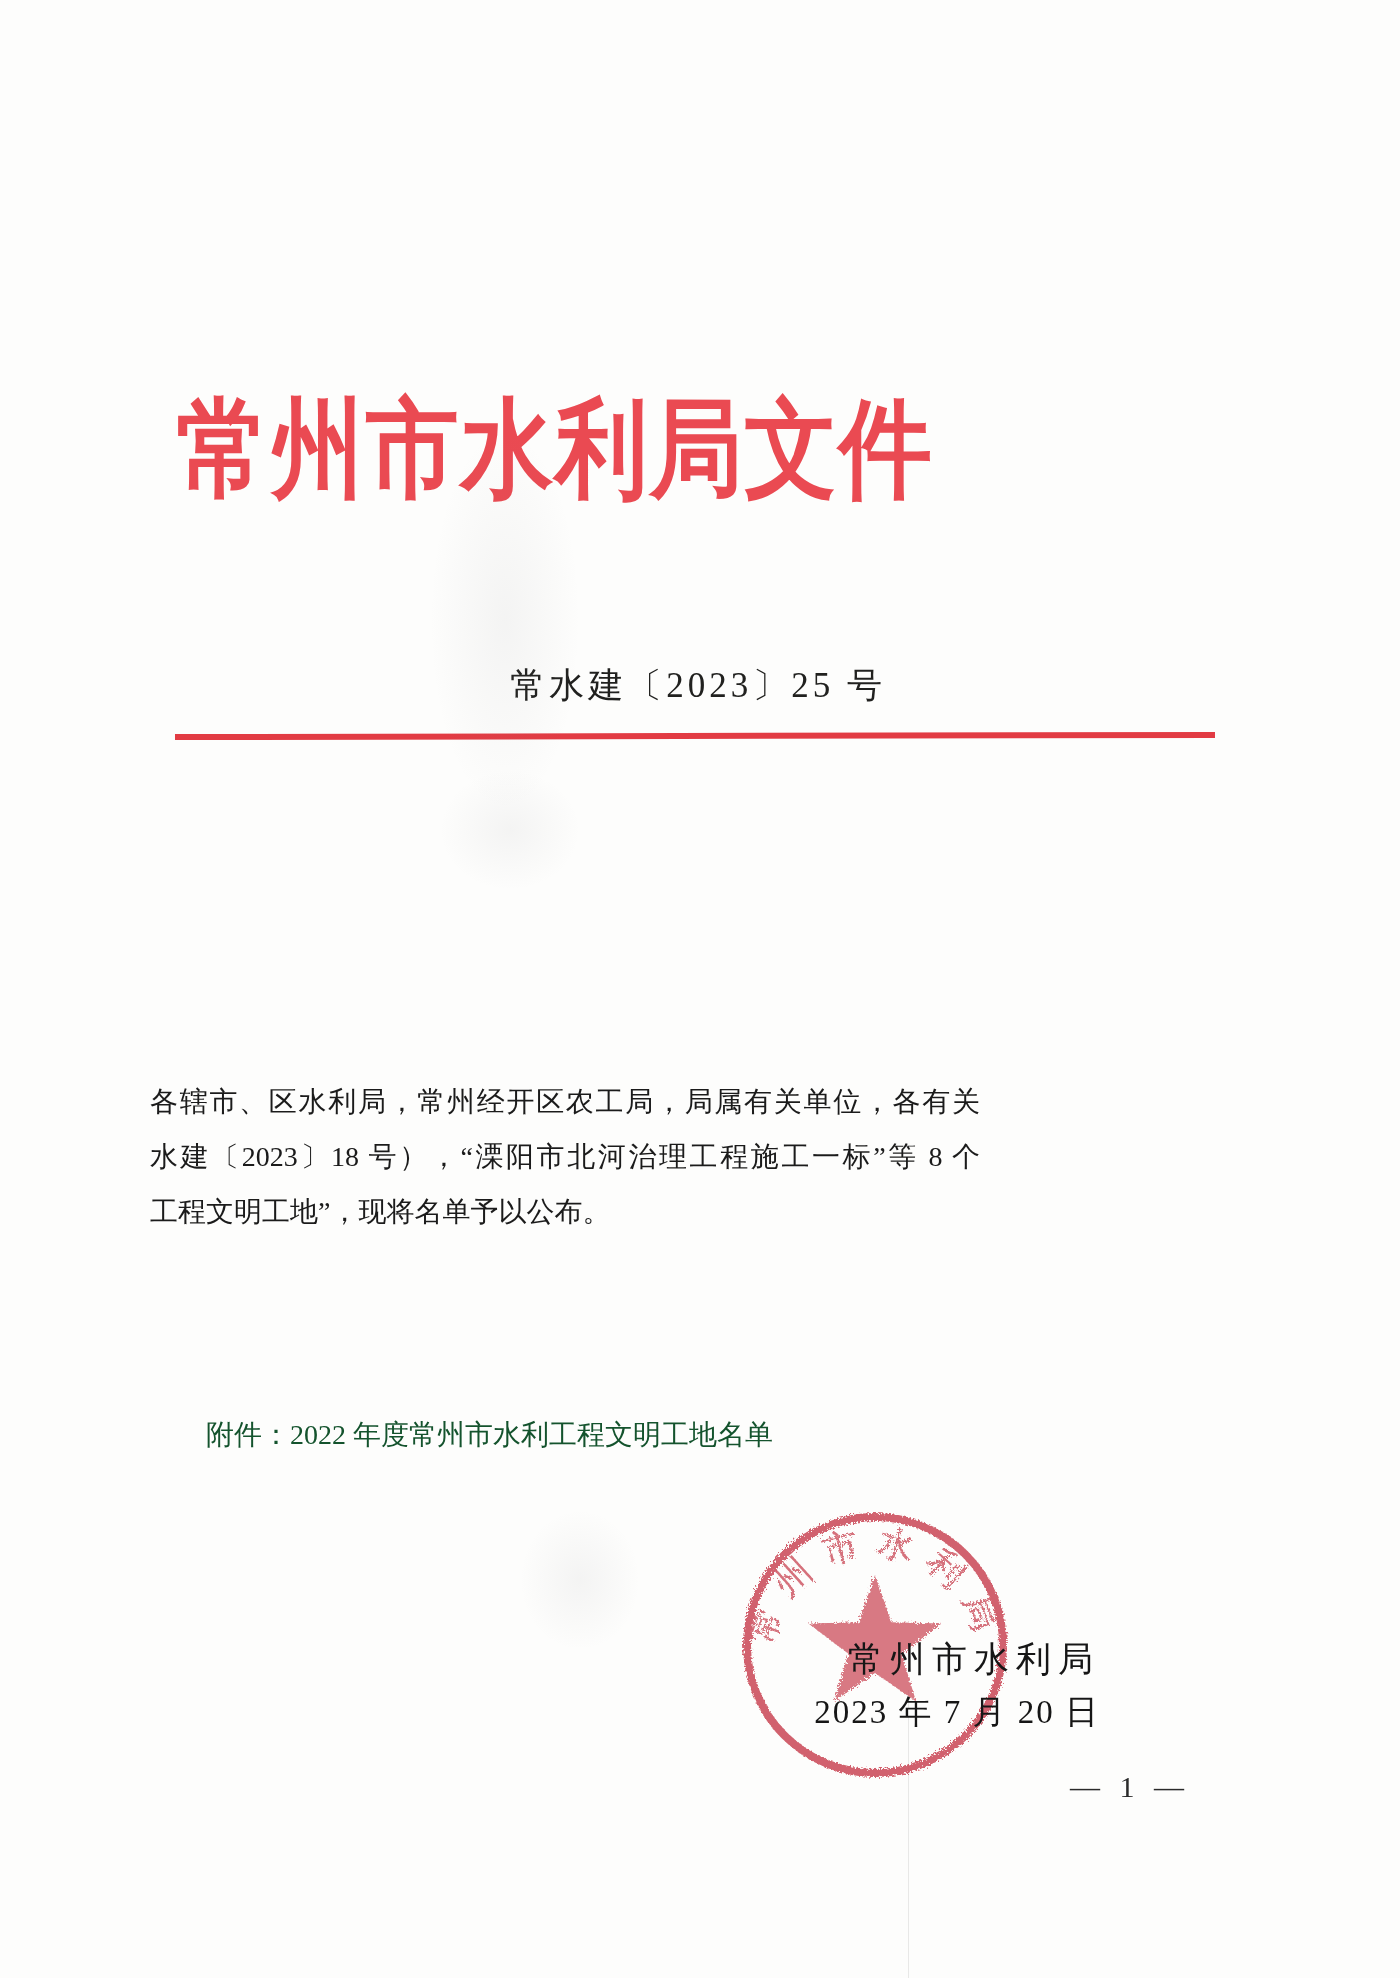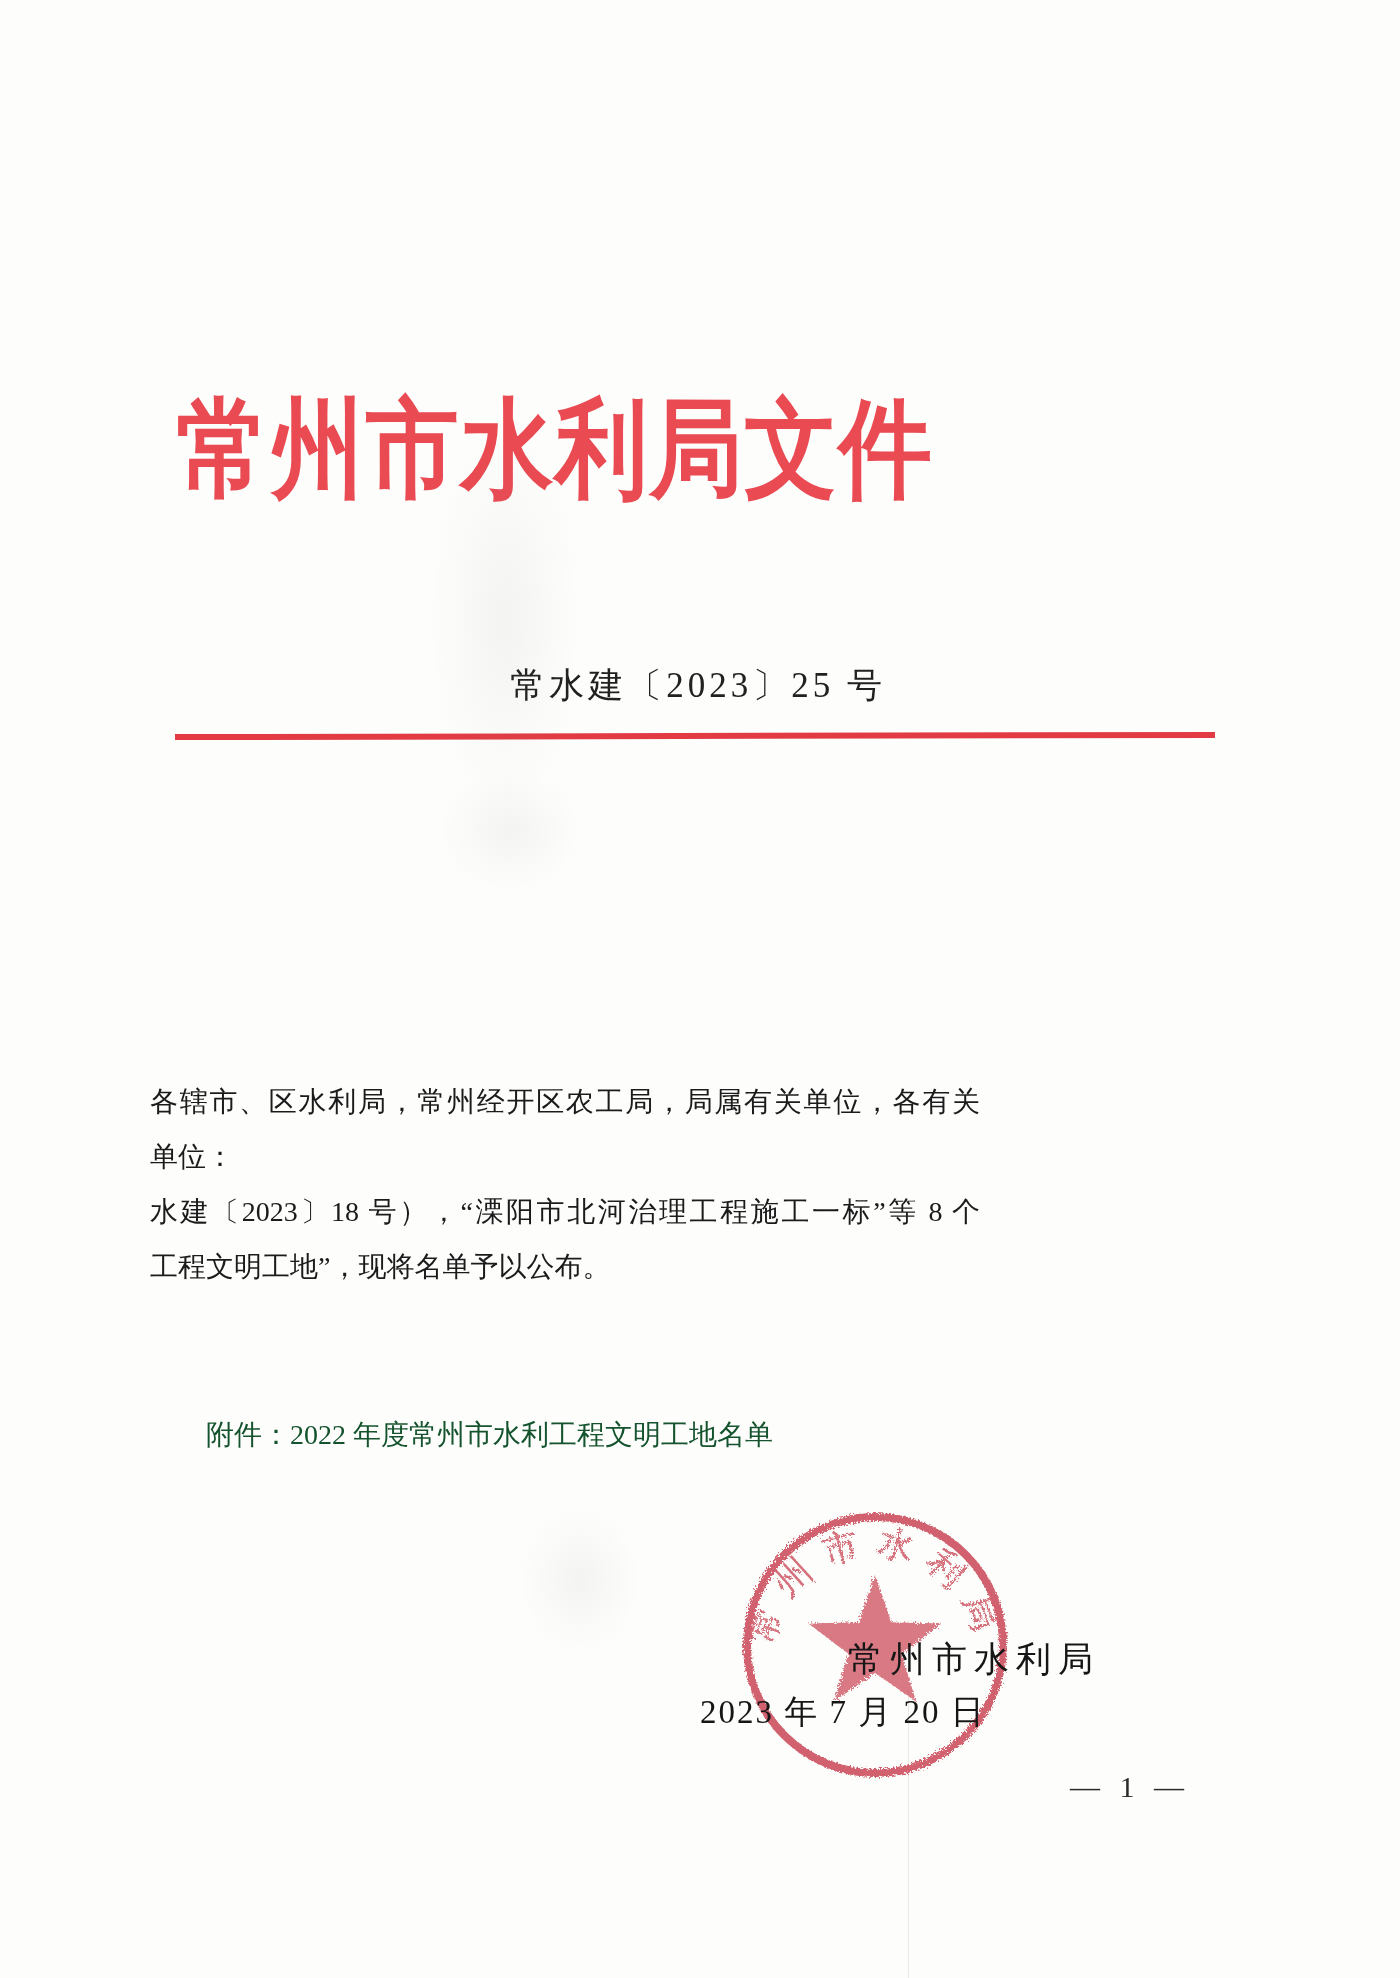--- a/index.html
+++ b/index.html
@@ -71,21 +71,21 @@
   }
   .issuer{
     position:absolute;left:700px;top:1636px;width:400px;
     text-align:right;
     font-size:35px;letter-spacing:7px;
     color:#161616;
     z-index:2;white-space:nowrap;
   }
   .sign-date{
     position:absolute;left:700px;top:1690px;width:400px;
-    text-align:left;
+    text-align:right;
     font-size:33px;letter-spacing:2px;
     color:#161616;
     z-index:2;white-space:nowrap;
   }
   .page-number{
     position:absolute;left:1030px;top:1770px;width:200px;
     text-align:center;
     font-size:30px;letter-spacing:6px;
     color:#2a2a2a;
   }
@@ -111,21 +111,20 @@
 
   <div class="doc-number">常水建〔2023〕25 号</div>
 
   <div class="red-line"></div>
 
   <div class="notice-title">
   </div>
 
   <div class="body-block">
     <div class="body-line fill">各辖市、区水利局，常州经开区农工局，局属有关单位，各有关</div>
-    <div class="body-line">单位：</div>
     <div class="body-line fill">水建〔2023〕18 号），“溧阳市北河治理工程施工一标”等 8 个</div>
     <div class="body-line">工程文明工地”，现将名单予以公布。</div>
   </div>
 
   <div class="attachment">附件：2022 年度常州市水利工程文明工地名单</div>
 
   <svg class="seal" viewBox="0 0 280 280">
     <defs>
       <filter id="rough" x="-10%" y="-10%" width="120%" height="120%">
         <feTurbulence type="fractalNoise" baseFrequency="0.55" numOctaves="2" result="n"></feTurbulence>

